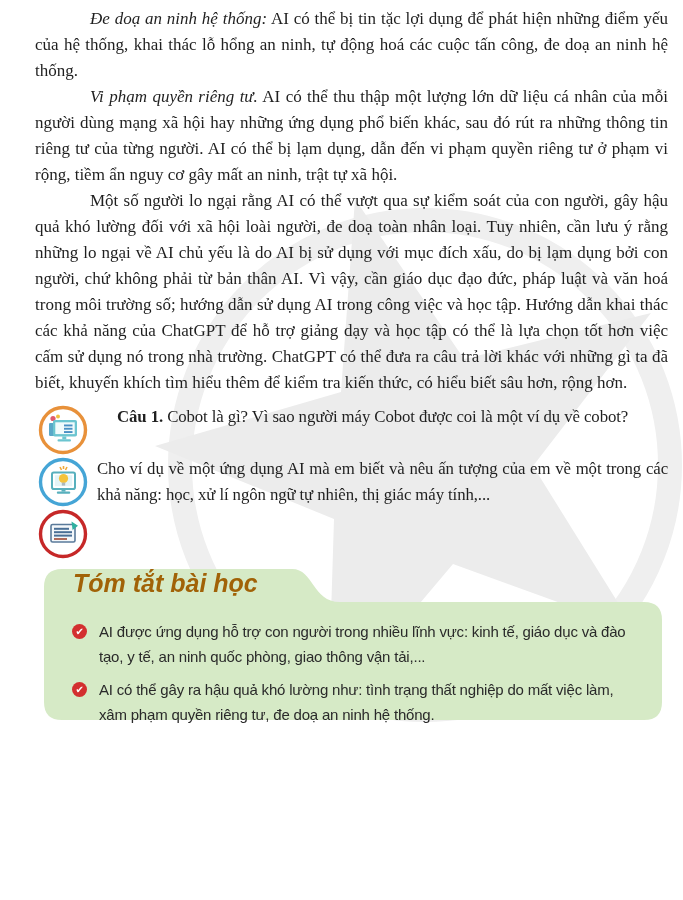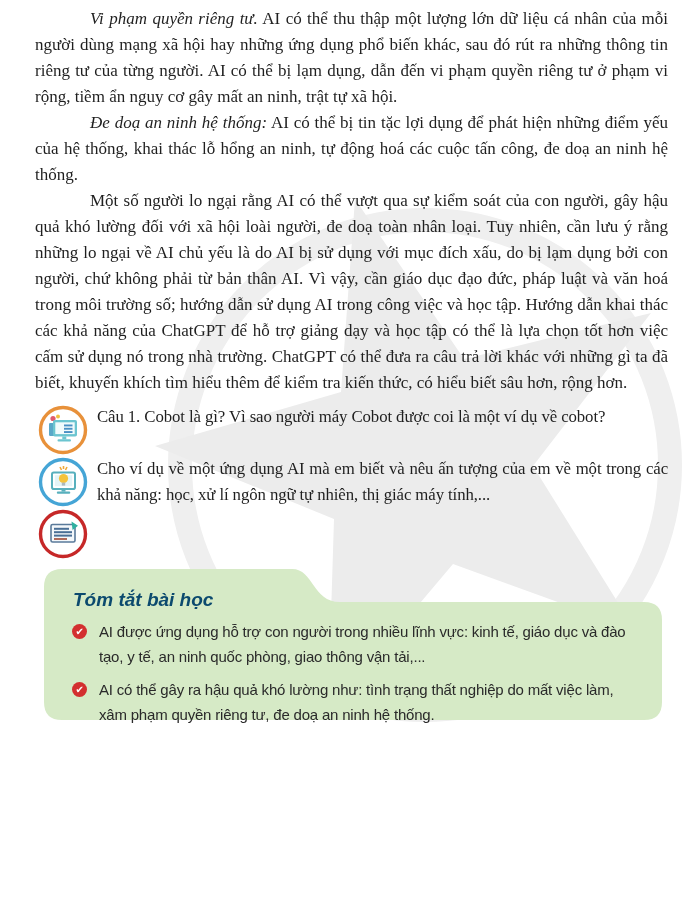--- a/index.html
+++ b/index.html
@@ -26,33 +26,33 @@
   .questions{margin-top:8px;}
   .q-block{position:relative;padding-left:62px;min-height:52px;}
   .q-icon{position:absolute;left:3px;top:1px;width:50px;height:50px;}
   .q-item{
     margin:0;
     font-size:16.8px;
     line-height:26px;
     text-align:justify;
     letter-spacing:-0.1px;
   }
-  .q-label{font-weight:normal;}
+  .q-label{font-weight:bold;margin-left:20px;}
   .summary-box{
     position:relative;
     margin-left:9px;
     margin-top:9px;
     width:618px;height:151px;
   }
   .summary-shape{position:absolute;left:0;top:0;}
   .summary-title{
-    position:absolute;left:29px;top:20px;
+    position:absolute;left:29px;top:0;
     font-family:"Liberation Sans", sans-serif;
-    font-size:19px;font-weight:bold;font-style:italic;
-    color:#0c4a6e;
+    font-size:25px;font-weight:bold;font-style:italic;
+    color:#a16207;
   }
   .summary-list{
     position:absolute;left:28px;top:50px;right:22px;
     margin:0;padding:0;list-style:none;
     font-family:"Liberation Sans", sans-serif;
     font-size:15px;line-height:25px;
     color:#2a2a2a;
     letter-spacing:-0.2px;
   }
   .summary-list li{position:relative;padding-left:27px;margin-bottom:8px;}
@@ -69,23 +69,23 @@
 
 <div class="page">
 
   <svg class="watermark" width="683" height="900" viewBox="0 0 683 900">
     <circle cx="425" cy="465" r="245" fill="none" stroke="#efefef" stroke-width="24"></circle>
     <polygon fill="#ececec" points="355,199 464,359 651,313 533,466 635,630 453,564 328,712 334,519 155,446 341,392"></polygon>
   </svg>
 
   <div class="content">
 
+    <p class="body-para"><span class="lead-italic">Đe doạ an ninh hệ thống:</span> <span>AI có thể bị tin tặc lợi dụng để phát hiện những điểm yếu của hệ thống, khai thác lỗ hổng an ninh, tự động hoá các cuộc tấn công, đe doạ an ninh hệ thống.</span></p>
+
     <p class="body-para"><span class="lead-italic">Vi phạm quyền riêng tư.</span> <span>AI có thể thu thập một lượng lớn dữ liệu cá nhân của mỗi người dùng mạng xã hội hay những ứng dụng phổ biến khác, sau đó rút ra những thông tin riêng tư của từng người. AI có thể bị lạm dụng, dẫn đến vi phạm quyền riêng tư ở phạm vi rộng, tiềm ẩn nguy cơ gây mất an ninh, trật tự xã hội.</span></p>
-
-    <p class="body-para"><span class="lead-italic">Đe doạ an ninh hệ thống:</span> <span>AI có thể bị tin tặc lợi dụng để phát hiện những điểm yếu của hệ thống, khai thác lỗ hổng an ninh, tự động hoá các cuộc tấn công, đe doạ an ninh hệ thống.</span></p>
 
     <p class="body-para"><span>Một số người lo ngại rằng AI có thể vượt qua sự kiểm soát của con người, gây hậu quả khó lường đối với xã hội loài người, đe doạ toàn nhân loại. Tuy nhiên, cần lưu ý rằng những lo ngại về AI chủ yếu là do AI bị sử dụng với mục đích xấu, do bị lạm dụng bởi con người, chứ không phải từ bản thân AI. Vì vậy, cần giáo dục đạo đức, pháp luật và văn hoá trong môi trường số; hướng dẫn sử dụng AI trong công việc và học tập. Hướng dẫn khai thác các khả năng của ChatGPT để hỗ trợ giảng dạy và học tập có thể là lựa chọn tốt hơn việc cấm sử dụng nó trong nhà trường. ChatGPT có thể đưa ra câu trả lời khác với những gì ta đã biết, khuyến khích tìm hiểu thêm để kiểm tra kiến thức, có hiểu biết sâu hơn, rộng hơn.</span></p>
 
     <div class="questions">
 
       <div class="q-block">
         <svg class="q-icon" viewBox="0 0 50 50">
           <circle cx="25" cy="25" r="22.5" fill="#ffffff" stroke="#e8913a" stroke-width="3.4"></circle>
           <circle cx="15" cy="13.5" r="2.6" fill="#e05a6b"></circle>
           <circle cx="20" cy="11.5" r="2" fill="#f0c040"></circle>

